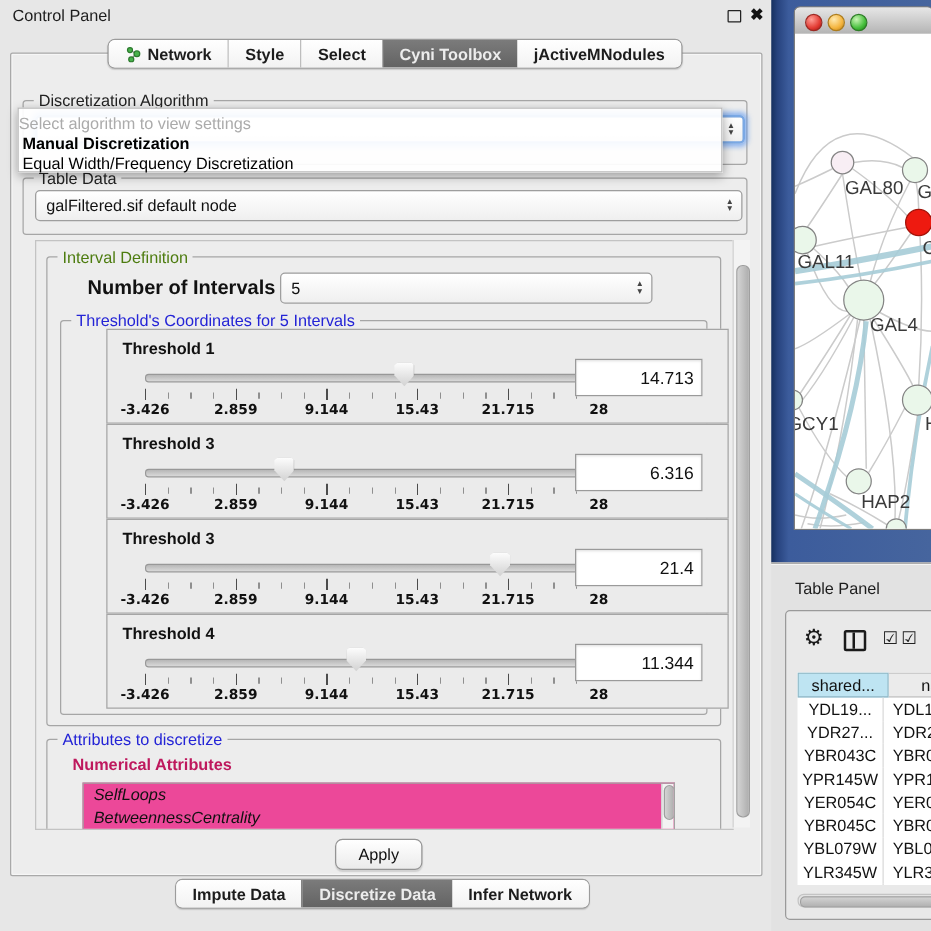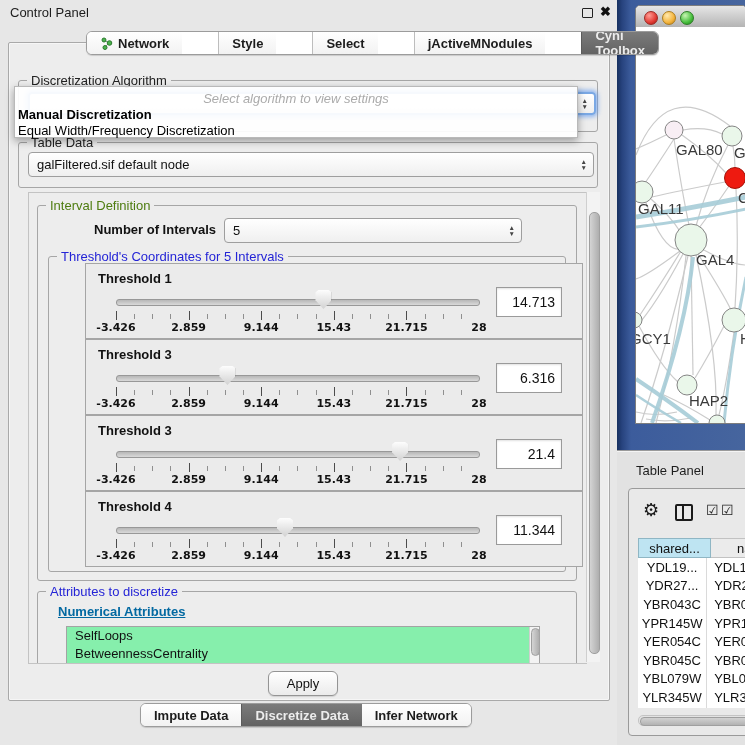--- a/index.html
+++ b/index.html
@@ -19,21 +19,21 @@
       border:1px solid #A9A9A9;border-radius:2px;box-shadow:inset 0 0 0 1px #f6f6f6;}
 
   
   .seg{display:flex;height:22px;border:1px solid #9c9c9c;border-radius:6px;
        background:#fff;box-shadow:0 1px 1px rgba(0,0,0,.15);overflow:hidden;z-index:10;}
   .seg .segitem{display:flex;align-items:center;gap:5px;padding:0 13px;font-size:13px;
        font-weight:bold;color:#1c1c1c;border-left:1px solid #bdbdbd;background:linear-gradient(#ffffff,#f2f2f2);}
   .seg .segitem:first-child{border-left:none;}
   .seg .segitem.sel{background:linear-gradient(#7b7b7b,#636363);color:#ececec;border-left-color:#5c5c5c;}
   .seg .segitem.sel + .segitem{border-left:none;}
-  #top-tabs{left:86px;top:31px;gap:36px;}
+  #top-tabs{left:86px;top:31px;}
   #bottom-tabs{left:140px;top:703px;}
 
   
   .group{border:1px solid #A6A6A6;border-radius:3px;}
   .gtitle{position:absolute;top:-8px;left:8px;background:#EDEDED;padding:0 4px;font-size:13px;line-height:15px;}
   .gtitle.dark{color:#222;}
   .gtitle.green{color:#4d7c0f;}
   .gtitle.blue{color:#2424D6;}
 
   
@@ -56,44 +56,44 @@
   .ticks{position:absolute;left:30px;top:47px;width:363px;height:9px;
       background-image:
         repeating-linear-gradient(90deg,#4c4c4c 0 1px,transparent 1px 20%),
         repeating-linear-gradient(90deg,#8f8f8f 0 1px,transparent 1px 5%);
       background-size:100% 9px,100% 5px;background-position:0 0,0 3px;background-repeat:no-repeat;}
   .scale{position:absolute;left:30px;top:57px;width:363px;height:13px;font-size:11px;
       font-weight:bold;color:#111;font-family:"DejaVu Sans",sans-serif;}
   .scale span{position:absolute;transform:translateX(-50%);white-space:nowrap;}
   .valuebox{position:absolute;right:20px;top:23px;width:58px;height:28px;background:#fff;
       border:1px solid #9a9a9a;box-shadow:inset 0 1px 2px rgba(0,0,0,.12);
-      font-size:14px;color:#111;display:flex;align-items:center;justify-content:flex-end;padding-right:6px;}
+      font-size:14px;color:#111;display:flex;align-items:center;justify-content:flex-end;padding-right:6px;padding-left:36px;}
 
   
   .vtrack{position:absolute;background:#F3F3F3;border-left:1px solid #CFCFCF;}
   .vthumb{position:absolute;border-radius:5px;background:linear-gradient(90deg,#d4d4d4,#aeaeae);
       border:1px solid #9f9f9f;}
   .htrack{position:absolute;background:#E3E3E3;border:1px solid #C4C4C4;border-radius:5px;}
   .hthumb{position:absolute;border-radius:4px;background:linear-gradient(#d2d2d2,#b2b2b2);
       border:1px solid #9f9f9f;}
 
   
-  #attr-list{left:28px;top:34px;width:472px;height:44px;background:#86efac;border:1px solid #A3A3A3;
-      overflow:hidden;font-size:13px;color:#111;}
+  #attr-list{left:28px;top:34px;width:472px;height:44px;background:#ec4899;border:1px solid #A3A3A3;
+      overflow:hidden;font-size:13px;color:#111;font-style:italic;}
   #attr-list .li{padding:1px 0 1px 8px;line-height:15.5px;white-space:nowrap;}
 
   
   #apply-btn{left:268px;top:671px;width:68px;height:23px;border:1px solid #949494;border-radius:6px;
       background:linear-gradient(#ffffff,#ebebeb);font-size:13px;color:#111;
       display:flex;align-items:center;justify-content:center;box-shadow:0 1px 1px rgba(0,0,0,.12);}
 
   
   #algo-popup{left:14px;top:86px;width:562px;height:50px;background:rgba(255,255,255,.93);
       border:1px solid #b9b9b9;box-shadow:0 3px 8px rgba(0,0,0,.35);z-index:50;font-size:13px;}
-  #algo-popup .ph{color:#ABABAB;text-align:center;padding-top:4px;height:15px;font-style:italic;}
+  #algo-popup .ph{color:#ABABAB;padding-top:4px;height:15px;}
   #algo-popup .opt1{font-weight:bold;color:#000;padding:1px 0 0 3px;}
   #algo-popup .opt2{color:#000;padding:1px 0 0 3px;}
 
   
   #desktop{left:617px;top:0;width:128px;height:450px;
       background:linear-gradient(90deg,#16305F 0px,#27437E 5px,#3C5C9C 14px,#46659E 128px);}
   #net-window{left:635px;top:5px;width:110px;height:417px;border:1px solid #7d7d7d;
       border-radius:5px 5px 0 0;overflow:hidden;background:#fff;}
   #net-titlebar{left:0;top:0;width:110px;height:21px;
       background:linear-gradient(#e6e6e6,#b4b4b4);border-bottom:1px solid #8a8a8a;}
@@ -148,25 +148,25 @@
           <circle cx="5" cy="10.5" r="2" fill="#49b24c" stroke="#2c7a2e"></circle>
         </svg>
         <span>Network</span>
       </div>
       <div class="segitem">
           <span>Style</span>
         </div>
       <div class="segitem">
           <span>Select</span>
         </div>
-      <div class="segitem">
-          <span>jActiveMNodules</span>
-        </div>
       <div class="segitem sel">
           <span>Cyni Toolbox</span>
+        </div>
+      <div class="segitem">
+          <span>jActiveMNodules</span>
         </div>
     </div>
 
     <div class="group abs" style="left:18px;top:80px;width:578px;height:50px;">
       <span class="gtitle dark">Discretization Algorithm</span>
       <div class="combo focusring" style="left:9px;top:11px;width:556px;height:19px;">
         <span class="spin">▲<br>▼</span>
       </div>
     </div>
 
@@ -176,21 +176,21 @@
         <span>galFiltered.sif default node</span>
         <span class="spin">▲<br>▼</span>
       </div>
     </div>
 
     <div class="abs" style="left:28px;top:192px;width:558px;height:470px;border:1px solid #C3C3C3;border-right:none;background:#EDEDED;overflow:hidden;">
 
       <div class="group abs" style="left:8px;top:12px;width:538px;height:374px;">
         <span class="gtitle green">Interval Definition</span>
 
-        <div class="abs" style="left:56px;top:16px;font-size:13px;font-weight:bold;color:#111;">Number of Intervals</div>
+        <div class="abs" style="left:32px;top:16px;font-size:16px;font-weight:bold;color:#111;">Number of Intervals</div>
         <div class="combo" style="left:186px;top:12px;width:288px;height:23px;">
           <span>5</span>
           <span class="spin">▲<br>▼</span>
         </div>
 
         <div class="group abs" style="left:10px;top:50px;width:516px;height:314px;">
           <span class="gtitle blue">Threshold's Coordinates for 5 Intervals</span>
         </div>
       </div>
 
@@ -253,21 +253,21 @@
           <span style="left:40%">9.144</span>
           <span style="left:60%">15.43</span>
           <span style="left:80%">21.715</span>
           <span style="left:100%">28</span>
         </div>
         <div class="valuebox">11.344</div>
       </div>
 
       <div class="group abs" style="left:8px;top:398px;width:538px;height:90px;">
         <span class="gtitle blue">Attributes to discretize</span>
-        <div class="abs" style="left:20px;top:12px;font-size:13px;font-weight:bold;color:#0369a1;text-decoration:underline;">Numerical Attributes</div>
+        <div class="abs" style="left:20px;top:12px;font-size:13px;font-weight:bold;color:#be185d;">Numerical Attributes</div>
         <div id="attr-list" class="abs">
           <div class="li">SelfLoops</div>
           <div class="li">BetweennessCentrality</div>
           <div class="vtrack" style="right:0;top:0;width:9px;height:44px;">
             <div class="vthumb" style="left:1px;top:1px;width:7px;height:26px;"></div>
           </div>
         </div>
       </div>
     </div>
 

